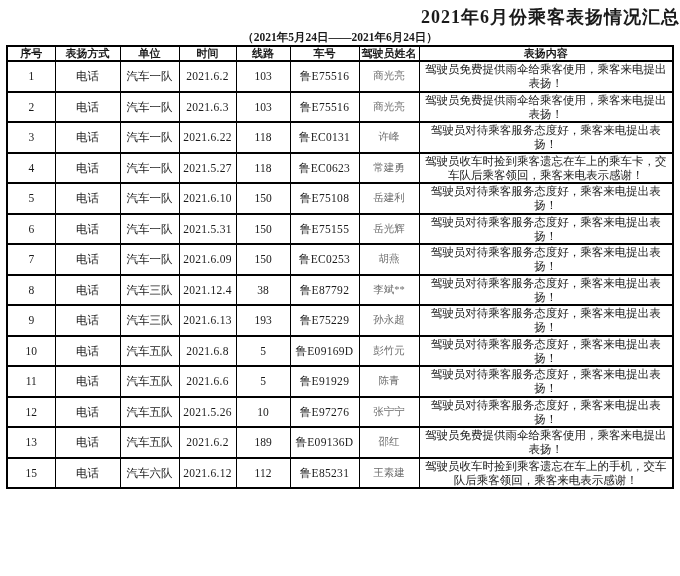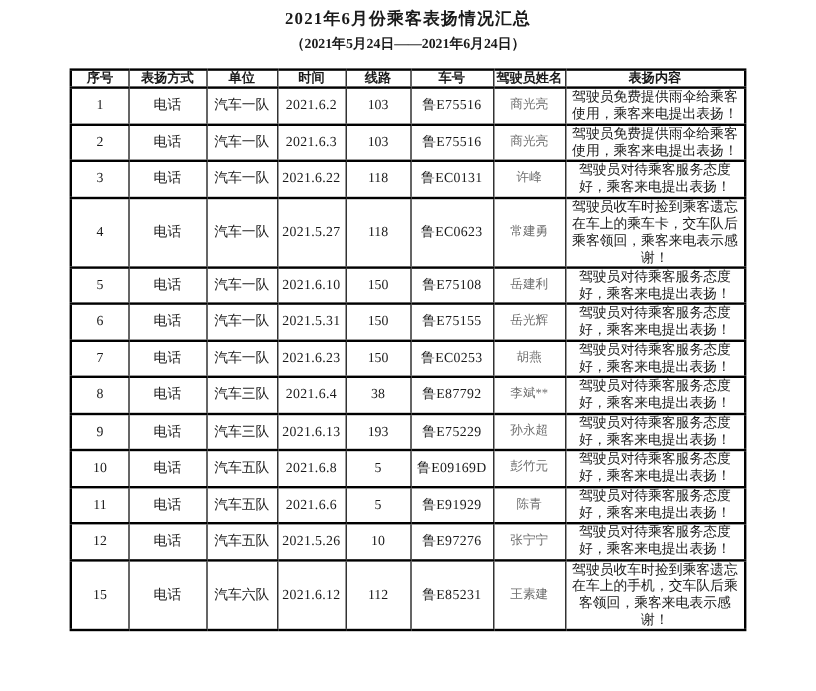--- a/index.html
+++ b/index.html
@@ -5,35 +5,35 @@
   * { box-sizing: border-box; margin: 0; padding: 0; }
   html, body {
     width: 680px; height: 576px;
     background: #ffffff;
     font-family: "Liberation Serif", "DejaVu Serif", serif;
     color: #1a1a1a;
     overflow: hidden;
   }
   .page { width: 680px; height: 576px; padding-top: 4px; }
   .doc-title {
-    text-align: center;
-    font-size: 14px;
+    text-align: right;
+    font-size: 18px;
     font-weight: bold;
     letter-spacing: 1px;
     line-height: 26px;
   }
   .doc-subtitle {
     text-align: center;
     font-size: 11.5px;
     font-weight: bold;
     line-height: 14px;
-    margin-bottom: 13px;
+    margin-bottom: 1px;
   }
   table.praise-table {
-    width: 564px;
+    width: 668px;
     margin: 0 auto;
     border-collapse: collapse;
     table-layout: fixed;
     border: 2px solid #000;
   }
   .praise-table th, .praise-table td {
     border-left: 1px solid #000;
     border-right: 1px solid #000;
     border-top: 2px solid #000;
     border-bottom: 2px solid #000;
@@ -164,31 +164,31 @@
           <td class="cell-date">2021.5.31</td>
           <td class="cell-route">150</td>
           <td class="cell-bus">鲁E75155</td>
           <td class="cell-driver">岳光辉</td>
           <td class="cell-content">驾驶员对待乘客服务态度好，乘客来电提出表扬！</td>
         </tr>
         <tr>
           <td class="cell-serial">7</td>
           <td class="cell-method">电话</td>
           <td class="cell-unit">汽车一队</td>
-          <td class="cell-date">2021.6.23</td>
+          <td class="cell-date">2021.6.09</td>
           <td class="cell-route">150</td>
           <td class="cell-bus">鲁EC0253</td>
           <td class="cell-driver">胡燕</td>
           <td class="cell-content">驾驶员对待乘客服务态度好，乘客来电提出表扬！</td>
         </tr>
         <tr>
           <td class="cell-serial">8</td>
           <td class="cell-method">电话</td>
           <td class="cell-unit">汽车三队</td>
-          <td class="cell-date">2021.6.4</td>
+          <td class="cell-date">2021.12.4</td>
           <td class="cell-route">38</td>
           <td class="cell-bus">鲁E87792</td>
           <td class="cell-driver">李斌**</td>
           <td class="cell-content">驾驶员对待乘客服务态度好，乘客来电提出表扬！</td>
         </tr>
         <tr>
           <td class="cell-serial">9</td>
           <td class="cell-method">电话</td>
           <td class="cell-unit">汽车三队</td>
           <td class="cell-date">2021.6.13</td>
@@ -219,20 +219,30 @@
         </tr>
         <tr>
           <td class="cell-serial">12</td>
           <td class="cell-method">电话</td>
           <td class="cell-unit">汽车五队</td>
           <td class="cell-date">2021.5.26</td>
           <td class="cell-route">10</td>
           <td class="cell-bus">鲁E97276</td>
           <td class="cell-driver">张宁宁</td>
           <td class="cell-content">驾驶员对待乘客服务态度好，乘客来电提出表扬！</td>
+        </tr>
+        <tr>
+          <td class="cell-serial">13</td>
+          <td class="cell-method">电话</td>
+          <td class="cell-unit">汽车五队</td>
+          <td class="cell-date">2021.6.2</td>
+          <td class="cell-route">189</td>
+          <td class="cell-bus">鲁E09136D</td>
+          <td class="cell-driver">邵红</td>
+          <td class="cell-content">驾驶员免费提供雨伞给乘客使用，乘客来电提出表扬！</td>
         </tr>
         <tr>
           <td class="cell-serial">15</td>
           <td class="cell-method">电话</td>
           <td class="cell-unit">汽车六队</td>
           <td class="cell-date">2021.6.12</td>
           <td class="cell-route">112</td>
           <td class="cell-bus">鲁E85231</td>
           <td class="cell-driver">王素建</td>
           <td class="cell-content">驾驶员收车时捡到乘客遗忘在车上的手机，交车队后乘客领回，乘客来电表示感谢！</td>

